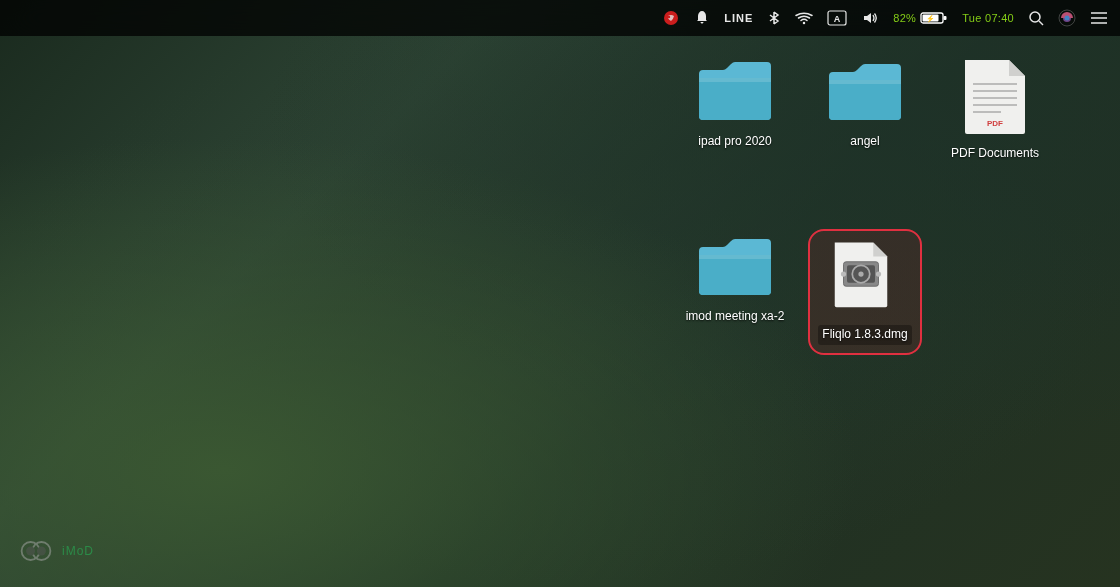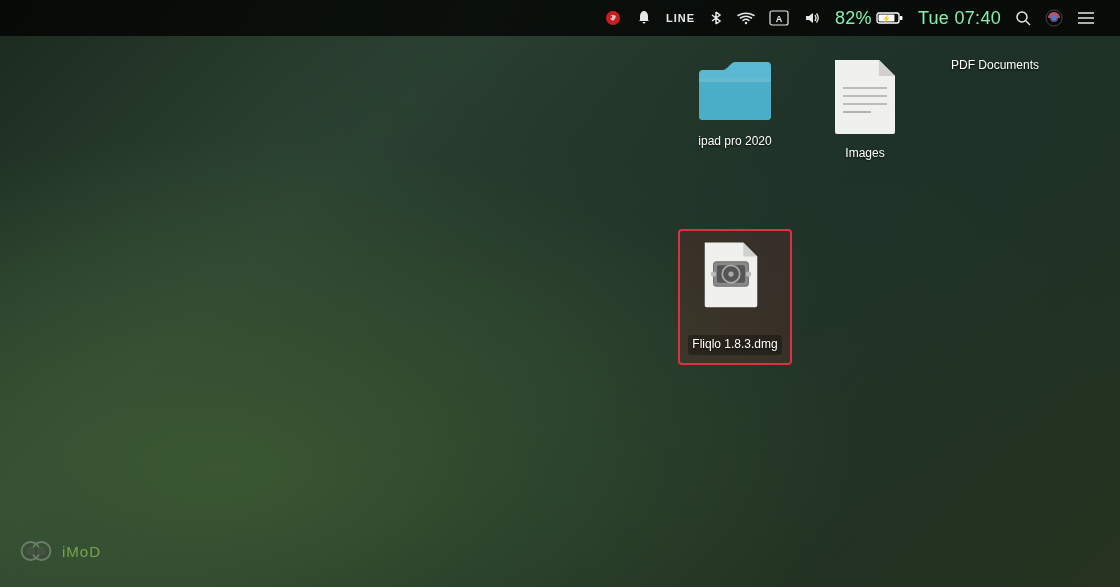--- a/index.html
+++ b/index.html
@@ -32,61 +32,61 @@
       display: flex;
       align-items: center;
       gap: 8px;
       opacity: 0.5;
     }
     .watermark-icon {
       width: 36px;
       height: 36px;
     }
     .watermark-text {
-      color: #bef264;
-      font-size: 15px;
+      color: #22c55e;
+      font-size: 12px;
       font-weight: 500;
       letter-spacing: 1px;
     }
 
     
     .menubar {
       position: absolute;
       top: 0;
       left: 0;
       right: 0;
       height: 36px;
       background: rgba(0,0,0,0.75);
       backdrop-filter: blur(20px);
       display: flex;
       align-items: center;
       justify-content: flex-end;
-      padding: 0 25px;
+      padding: 0 12px;
       gap: 14px;
       z-index: 100;
     }
 
     .menubar-right {
       display: flex;
       align-items: center;
       gap: 14px;
     }
 
     .menubar-icon {
       color: #fff;
       font-size: 14px;
       opacity: 0.9;
       cursor: pointer;
       display: flex;
       align-items: center;
     }
 
     .menubar-text {
-      color: #86efac;
-      font-size: 18px;
+      color: #84cc16;
+      font-size: 11px;
       font-weight: 500;
       letter-spacing: 0.3px;
     }
 
     .battery-container {
       display: flex;
       align-items: center;
       gap: 4px;
       color: #fff;
       font-size: 13px;
@@ -264,44 +264,63 @@
       <svg viewBox="0 0 80 68" width="80" height="68">
         <path d="M4 18 Q4 14 8 14 L28 14 Q30 14 32 12 L36 8 Q38 6 40 6 L72 6 Q76 6 76 10 L76 60 Q76 64 72 64 L8 64 Q4 64 4 60 Z" fill="#5bb8d4"></path>
         <path d="M4 22 L76 22 L76 60 Q76 64 72 64 L8 64 Q4 64 4 60 Z" fill="#4aaec8"></path>
         <rect x="4" y="22" width="72" height="4" fill="rgba(255,255,255,0.15)"></rect>
       </svg>
     </div>
     <span class="icon-label">ipad pro 2020</span>
   </div>
 
 
+
+  <div class="desktop-icon">
+    <div class="folder-icon">
+      <svg viewBox="0 0 80 68" width="80" height="68">
+        <path d="M4 20 Q4 16 8 16 L28 16 Q30 16 32 14 L36 10 Q38 8 40 8 L72 8 Q76 8 76 12 L76 60 Q76 64 72 64 L8 64 Q4 64 4 60 Z" fill="#5bb8d4"></path>
+        <path d="M4 24 L76 24 L76 60 Q76 64 72 64 L8 64 Q4 64 4 60 Z" fill="#4aaec8"></path>
+        <rect x="4" y="24" width="72" height="4" fill="rgba(255,255,255,0.15)"></rect>
+      </svg>
+    </div>
+    <span class="icon-label">angel</span>
+  </div>
+
+
   <div class="desktop-icon">
     <div class="doc-icon">
       <svg viewBox="0 0 68 80" width="68" height="80">
         <path d="M4 4 L48 4 L64 20 L64 76 Q64 78 62 78 L6 78 Q4 78 4 76 Z" fill="#f0f0ee"></path>
         <path d="M48 4 L48 20 L64 20 Z" fill="#d0d0ce"></path>
-        <line x1="12" y1="32" x2="56" y2="32" stroke="#888" stroke-width="1.2"></line>
-        <line x1="12" y1="40" x2="56" y2="40" stroke="#888" stroke-width="1.2"></line>
-        <line x1="12" y1="48" x2="56" y2="48" stroke="#888" stroke-width="1.2"></line>
-        <line x1="12" y1="56" x2="40" y2="56" stroke="#888" stroke-width="1.2"></line>
-      </svg>
-    </div>
-    <span class="icon-label">Images</span>
-  </div>
-
-
-
-  <div class="desktop-icon">
+        <line x1="12" y1="28" x2="56" y2="28" stroke="#888" stroke-width="1"></line>
+        <line x1="12" y1="35" x2="56" y2="35" stroke="#888" stroke-width="1"></line>
+        <line x1="12" y1="42" x2="56" y2="42" stroke="#888" stroke-width="1"></line>
+        <line x1="12" y1="49" x2="56" y2="49" stroke="#888" stroke-width="1"></line>
+        <line x1="12" y1="56" x2="40" y2="56" stroke="#888" stroke-width="1"></line>
+        <text x="34" y="70" text-anchor="middle" fill="#d04040" font-size="8" font-weight="bold">PDF</text>
+      </svg>
+    </div>
     <span class="icon-label">PDF Documents</span>
   </div>
 
-
-
-  <div class="desktop-icon">
-    <div style="outline: 2px solid #e03040; border-radius: 2px; background: rgba(180,30,40,0.15); padding: 8px; display:flex; flex-direction:column; align-items:center; gap:16px;">
+  <div class="desktop-icon">
+    <div class="folder-icon">
+      <svg viewBox="0 0 80 68" width="80" height="68">
+        <path d="M4 20 Q4 16 8 16 L28 16 Q30 16 32 14 L36 10 Q38 8 40 8 L72 8 Q76 8 76 12 L76 60 Q76 64 72 64 L8 64 Q4 64 4 60 Z" fill="#5bb8d4"></path>
+        <path d="M4 24 L76 24 L76 60 Q76 64 72 64 L8 64 Q4 64 4 60 Z" fill="#4aaec8"></path>
+        <rect x="4" y="24" width="72" height="4" fill="rgba(255,255,255,0.15)"></rect>
+      </svg>
+    </div>
+    <span class="icon-label">imod meeting xa-2</span>
+  </div>
+
+
+  <div class="desktop-icon">
+    <div style="outline: 2px solid #e03040; border-radius: 14px; background: rgba(180,30,40,0.15); padding: 8px; display:flex; flex-direction:column; align-items:center; gap:6px;">
       <div class="doc-icon">
         <svg viewBox="0 0 68 80" width="60" height="70">
           <path d="M4 4 L48 4 L64 20 L64 76 Q64 78 62 78 L6 78 Q4 78 4 76 Z" fill="#f0f0ee"></path>
           <path d="M48 4 L48 20 L64 20 Z" fill="#d0d0ce"></path>
 
           <rect x="14" y="26" width="40" height="28" rx="3" fill="#888" stroke="#666" stroke-width="1"></rect>
           <rect x="18" y="30" width="32" height="20" rx="2" fill="#555"></rect>
           <ellipse cx="34" cy="40" rx="10" ry="10" fill="none" stroke="#aaa" stroke-width="2"></ellipse>
           <ellipse cx="34" cy="40" rx="3" ry="3" fill="#aaa"></ellipse>
           <circle cx="14" cy="40" r="3" fill="#bbb"></circle>

